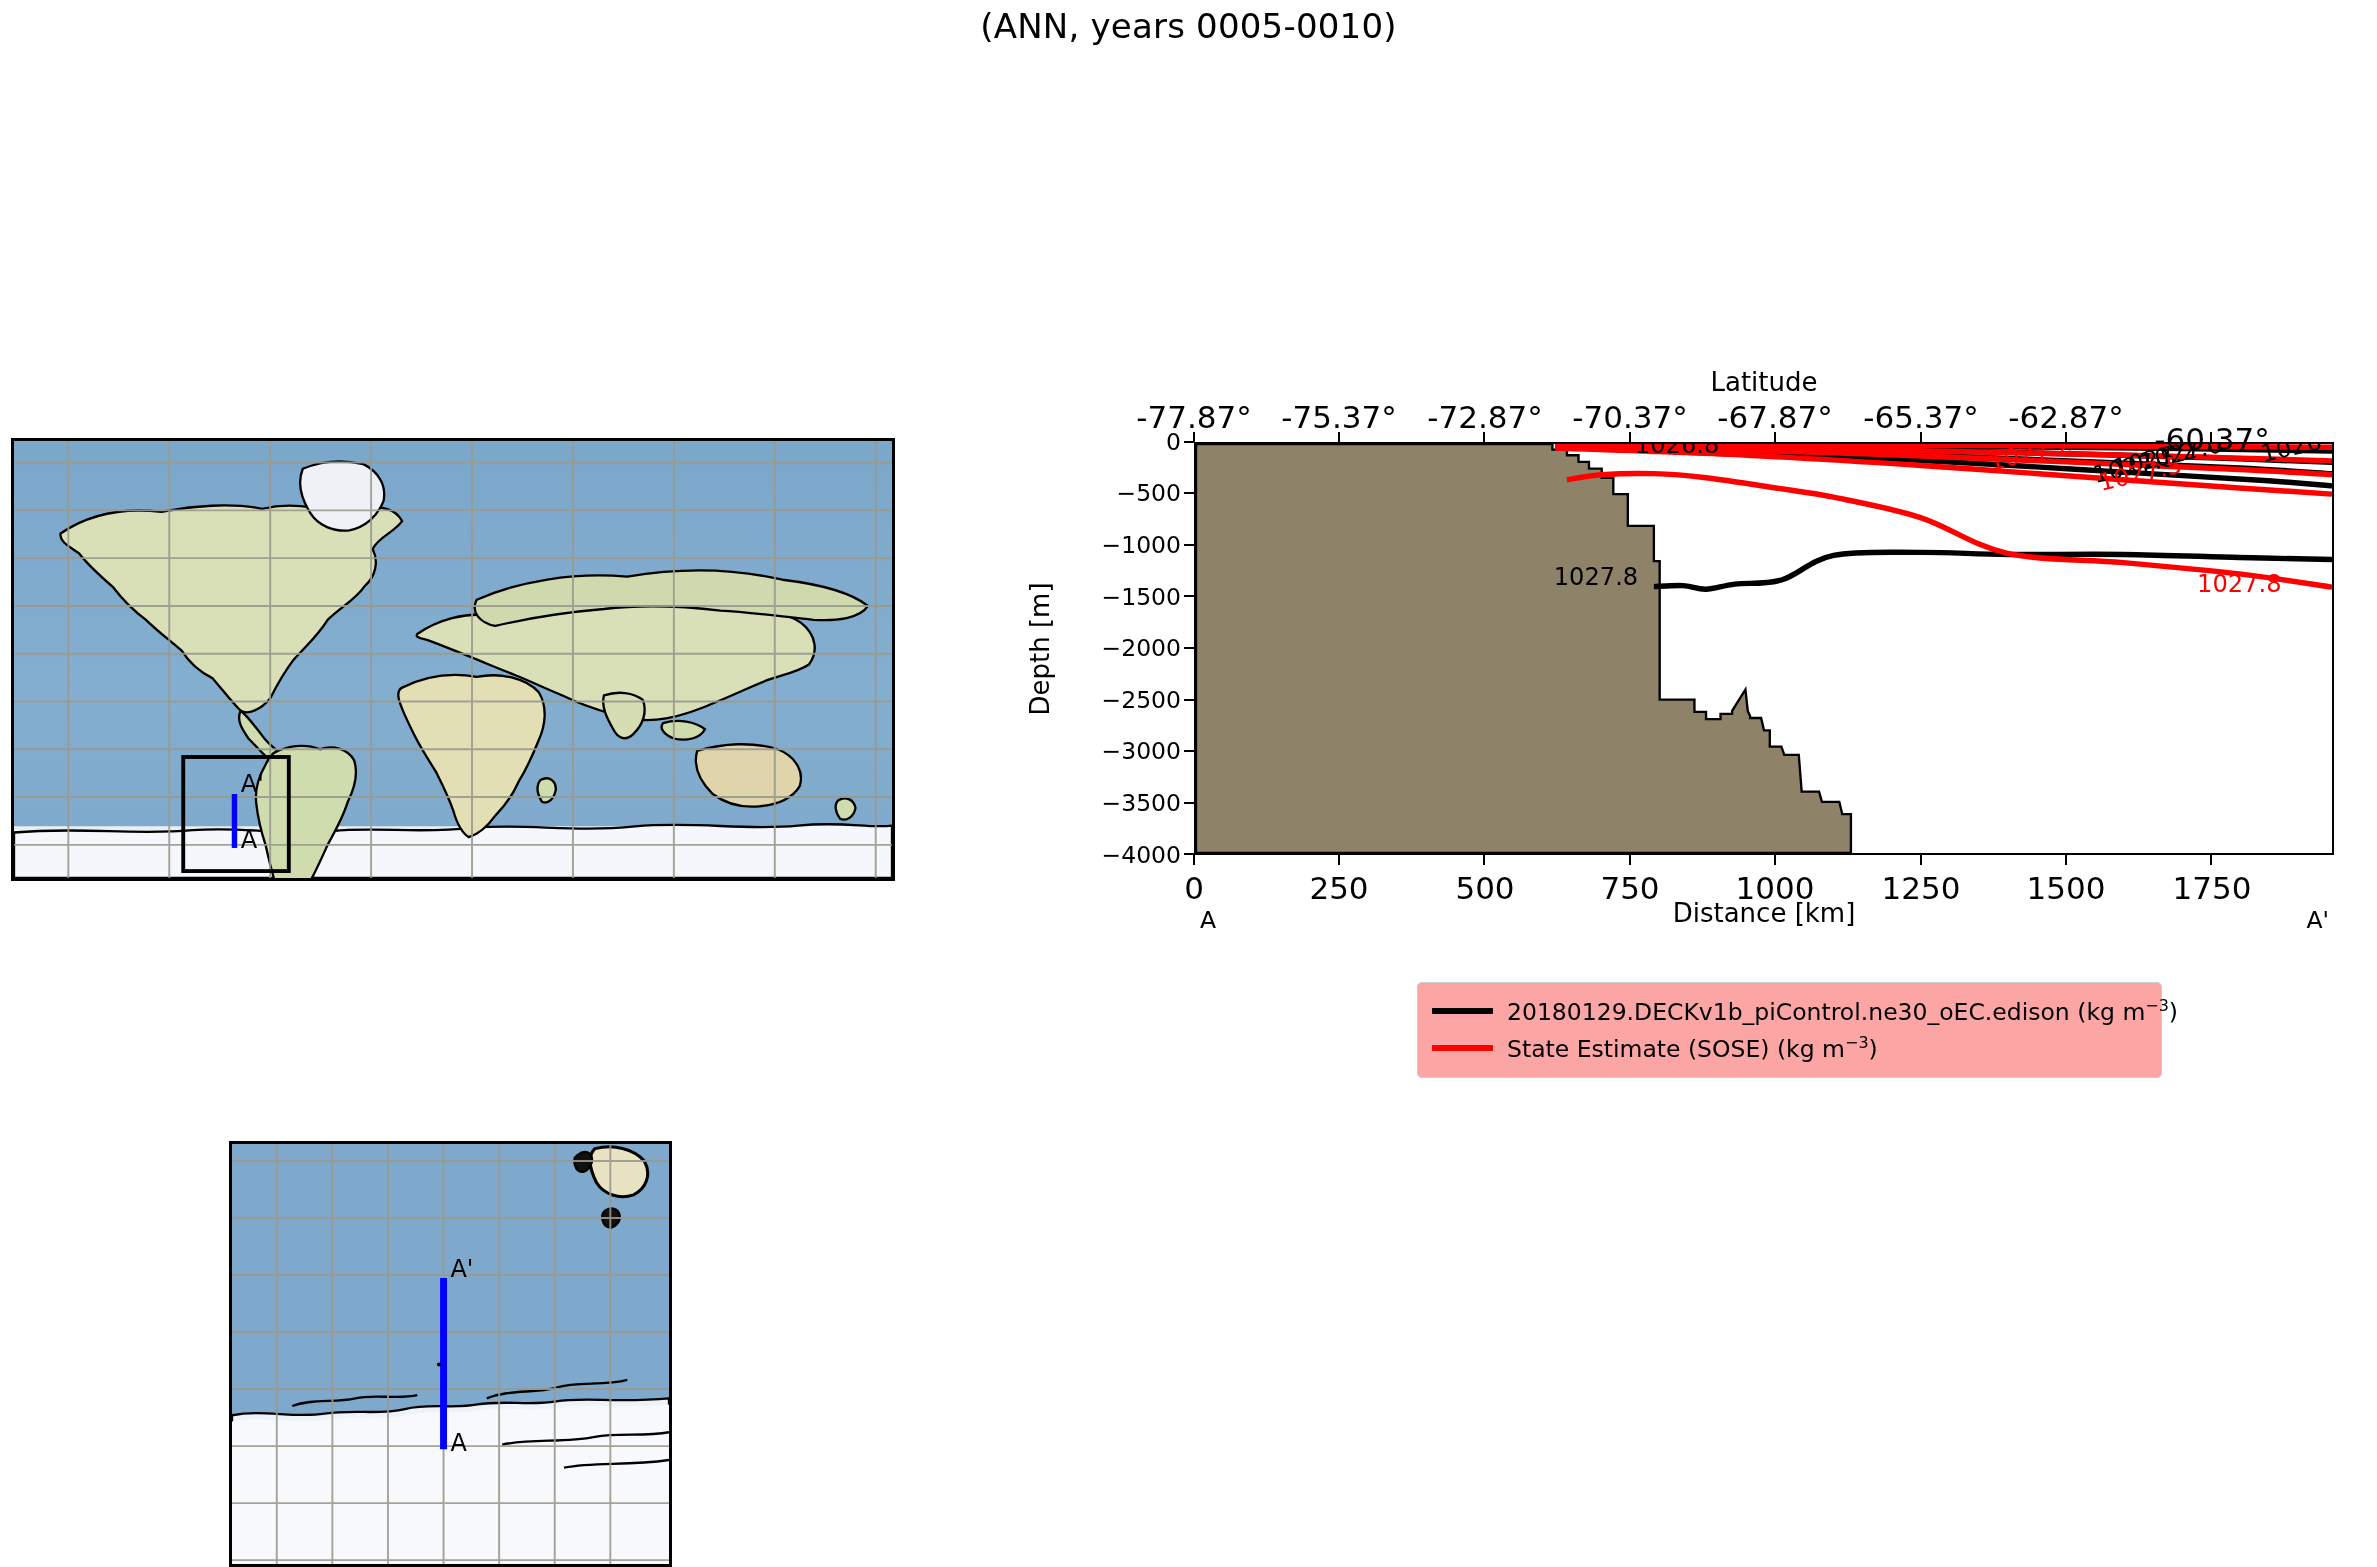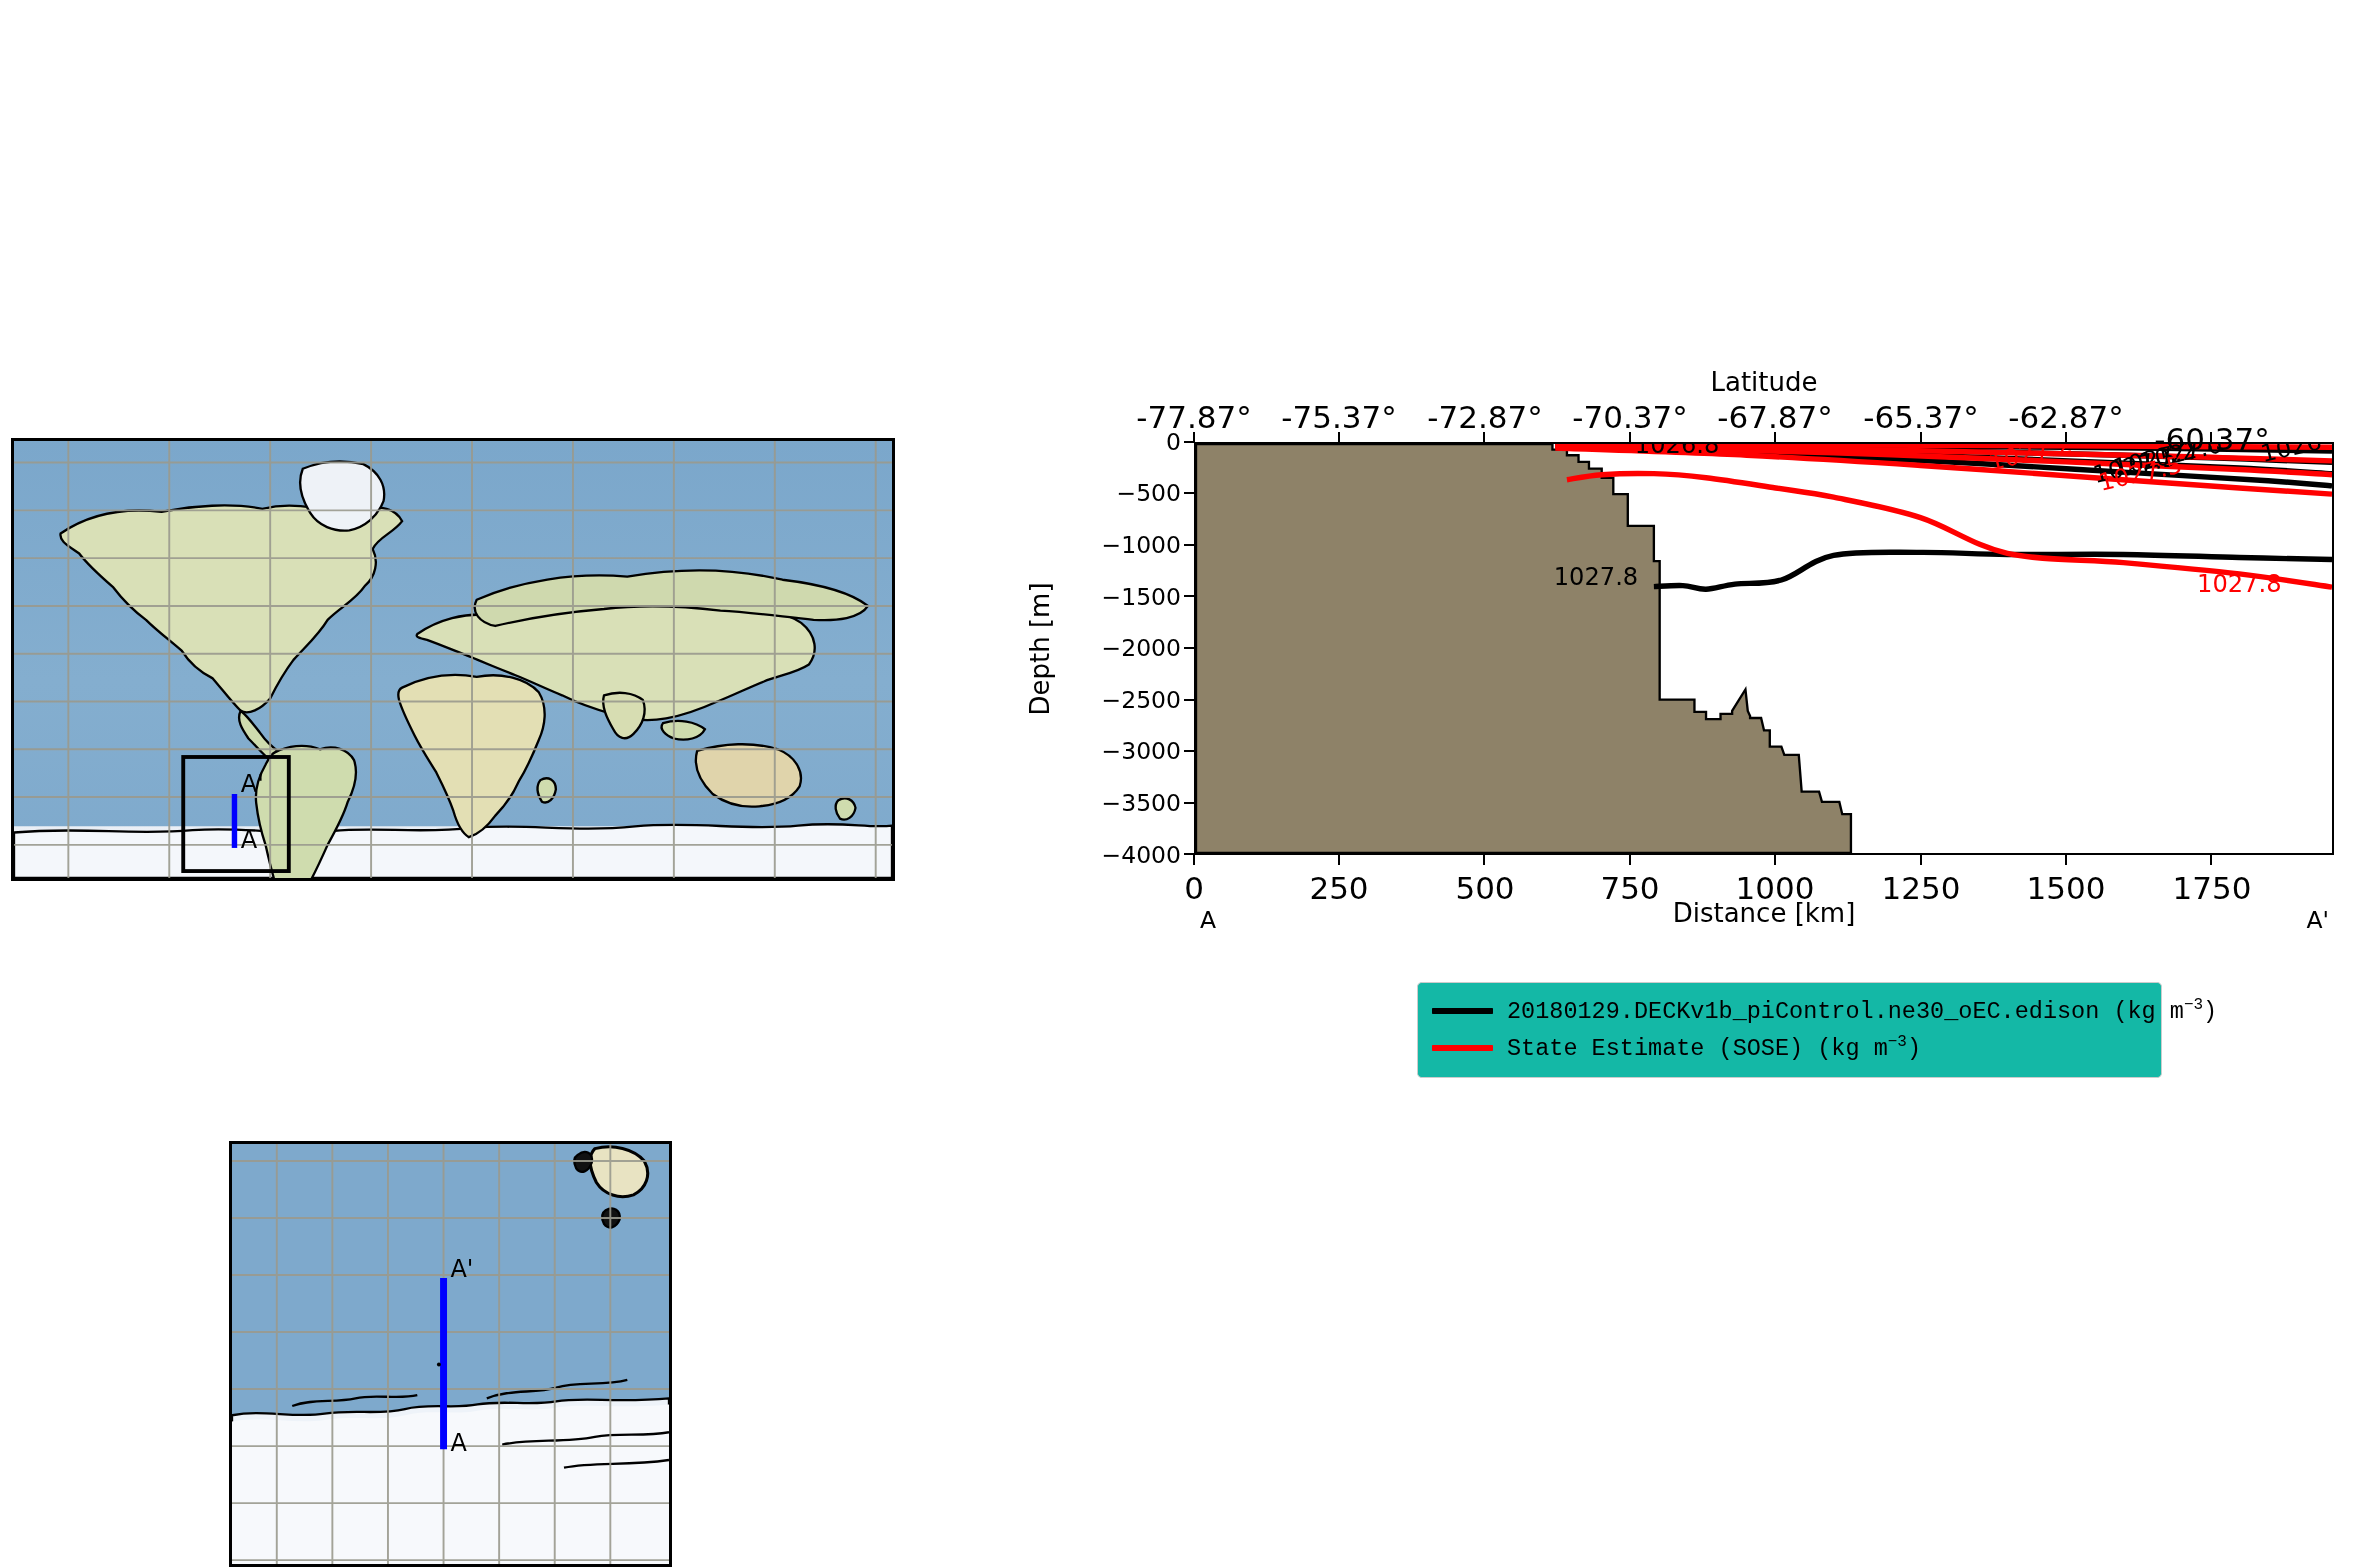--- a/index.html
+++ b/index.html
@@ -39,34 +39,35 @@
   
   .tick-lab{position:absolute;font-size:31px;white-space:nowrap;
             transform:translateX(-50%);}
   .ytick-lab{position:absolute;font-size:23.5px;white-space:nowrap;
              transform:translateY(-50%);right:0;text-align:right;}
   #ytick-col{position:absolute;left:1032px;top:0;width:149px;height:1568px;}
   .endpt-lab{position:absolute;font-size:23.5px;}
 
   
   #legend{position:absolute;left:1417px;top:982px;width:745px;
-          border:1.6px solid #cccccc;border-radius:4.7px;background:#14b8a6;
-          padding:9.4px 14px 11px 14px;box-sizing:border-box;font-family:Liberation Mono, monospace;}
+          border:1.6px solid #cccccc;border-radius:4.7px;background:#fca5a5;
+          padding:9.4px 14px 11px 14px;box-sizing:border-box;}
   .legend-row{display:flex;align-items:center;height:37px;}
   .legend-swatch{width:61px;height:5.5px;margin-right:14px;flex:none;border-radius:0.8px;}
   .legend-text{font-size:23.5px;white-space:nowrap;}
   .legend-text sup{font-size:.68em;vertical-align:super;}
 
   
   .clab{font-family:"DejaVu Sans",sans-serif;font-size:31px;}
 </style>
 </head>
 <body>
 
 <div id="fig-title">
+  <span class="l2">(ANN, years 0005-0010)</span>
 </div>
 
 <div id="world-map">
   <svg class="map-svg" viewBox="0 0 1131 567" preserveAspectRatio="none">
     <defs>
       <linearGradient id="oceanGrad" x1="0" y1="0" x2="0" y2="1">
         <stop offset="0%" stop-color="#7ba7cb"></stop>
           <stop offset="55%" stop-color="#84aecf"></stop>
         <stop offset="100%" stop-color="#7ea9cc"></stop>
       </linearGradient>

